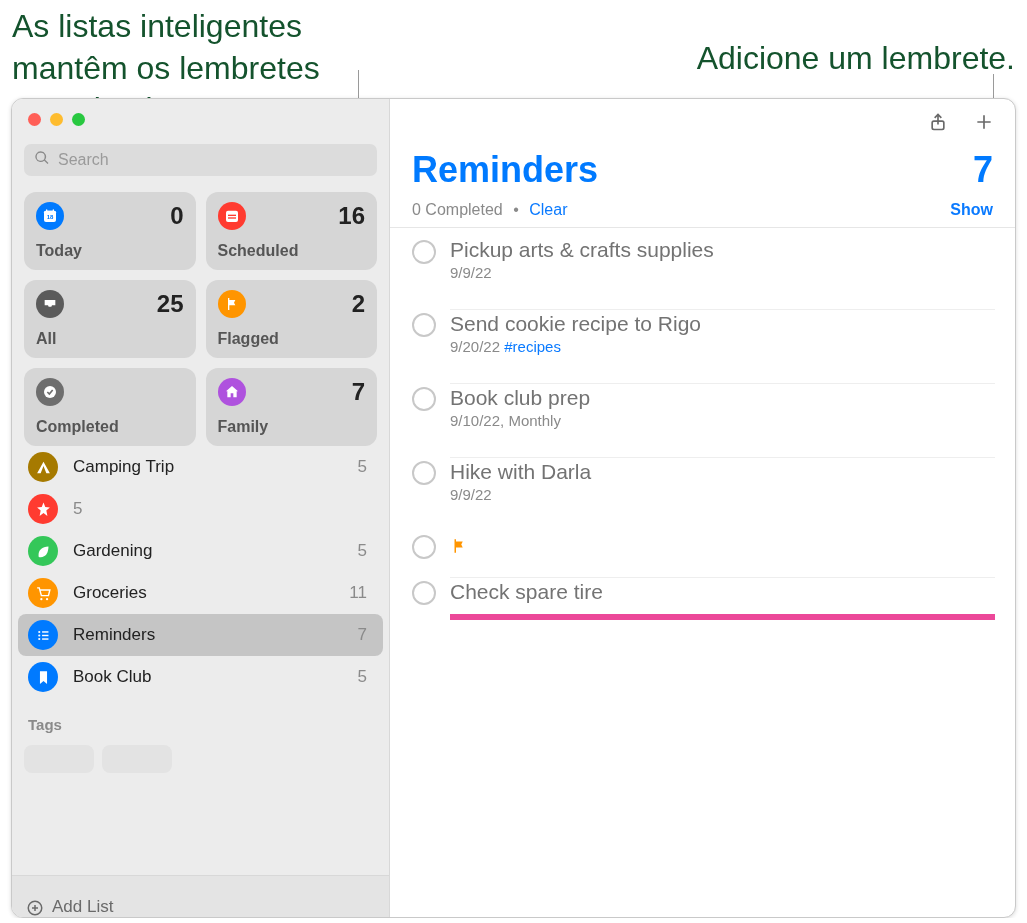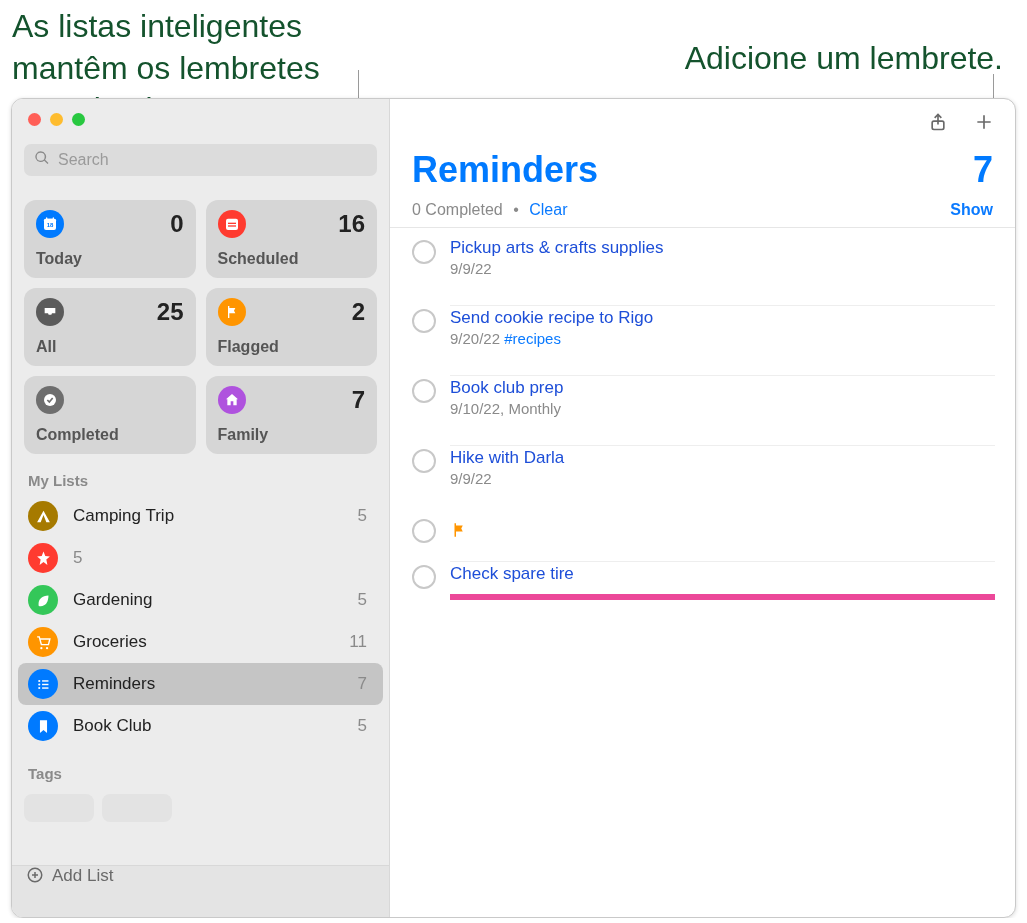--- a/index.html
+++ b/index.html
@@ -43,21 +43,21 @@
     display:flex;flex-direction:column;
     position:relative;
   }
   .traffic{display:flex;gap:9px;padding:14px 0 0 16px;}
   .tl{width:13px;height:13px;border-radius:50%;}
   .tl.red{background:#ff5f57;}
   .tl.yel{background:#febc2e;}
   .tl.grn{background:#28c840;}
 
   .search{
-    margin:18px 12px 18px 12px;
+    margin:18px 12px 10px 12px;
     background:#dcdcdc;border-radius:7px;
     height:32px;display:flex;align-items:center;
     color:#9a9a9a;padding:0 10px;gap:8px;
   }
   .search svg{width:16px;height:16px;fill:#8a8a8a;}
   .search span{font-size:16px;}
 
   .smart-grid{
     display:grid;grid-template-columns:1fr 1fr;
     gap:10px;padding:0 12px;margin-top:6px;
@@ -84,21 +84,21 @@
   .list-item .ic{width:30px;height:30px;border-radius:50%;display:flex;align-items:center;justify-content:center;flex:none;}
   .list-item .ic svg{width:17px;height:17px;fill:#fff;}
   .list-item .nm{flex:1;font-size:17px;color:#222;}
   .list-item .ct{color:#8a8a8a;font-size:17px;padding-right:6px;}
 
   .tags-row{padding:6px 12px;display:flex;gap:8px;overflow:hidden;height:34px;opacity:.4;}
   .tag-pill{background:#d6d6d6;border-radius:8px;height:28px;width:70px;}
 
   .sidebar-footer{
     margin-top:auto;border-top:1px solid var(--side-border);
-    height:52px;display:flex;align-items:flex-start;gap:8px;
+    height:42px;display:flex;align-items:flex-end;gap:8px;
     padding:0 14px;color:#6a6a6a;font-size:17px;background:#e4e4e4;
   }
   .sidebar-footer svg{width:18px;height:18px;stroke:#6a6a6a;fill:none;stroke-width:2;}
 
   
   .main{flex:1;display:flex;flex-direction:column;position:relative;}
   .toolbar{height:46px;display:flex;justify-content:flex-end;align-items:center;gap:24px;padding-right:20px;}
   .toolbar .tb{width:22px;height:22px;display:flex;align-items:center;justify-content:center;color:#6a6a6a;}
   .toolbar .tb svg{width:20px;height:20px;fill:none;stroke:#6a6a6a;stroke-width:2;}
 
@@ -115,35 +115,35 @@
   .item{
     display:flex;align-items:flex-start;gap:14px;
     padding:10px 20px 10px 10px;margin-left:8px;
   }
   .item + .item .body{border-top:1px solid #eee;}
   .item .chk{
     width:24px;height:24px;border-radius:50%;
     border:2px solid #c8c8c8;flex:none;margin-top:2px;margin-left:4px;
   }
   .item .body{flex:1;padding:2px 0 10px 0;margin-top:-2px;}
-  .item .ttl{font-size:17px;color:#1d4ed8;}
+  .item .ttl{font-size:21px;color:#737373;}
   .item .meta{font-size:15px;color:#8a8a8a;margin-top:2px;}
   .item .meta .tag{color:var(--link);}
   .item .flag{width:18px;height:18px;margin-top:4px;}
   .item .flag svg{width:18px;height:18px;fill:var(--orange);}
   .items>.item:first-child .body{border-top:none;}
   .item:last-child .body{border-bottom:6px solid #ec4899;}
 
 </style>
 </head>
 <body>
 
 <div class="callouts">
   <div class="callout" style="left:12px;top:6px;max-width:380px;">As listas inteligentes mantêm os lembretes organizados.</div>
-  <div class="callout" style="right:24px;top:38px;">Adicione um lembrete.</div>
+  <div class="callout" style="right:12px;top:38px;">Adicione um lembrete.</div>
 
   <div class="leader" style="left:358px;top:70px;width:1px;height:140px;"></div>
   <div class="leader" style="left:358px;top:210px;width:40px;height:1px;"></div>
 
   <div class="leader" style="right:33px;top:74px;width:1px;height:36px;"></div>
 </div>
 
 <div class="window">
 
   <aside class="sidebar">
@@ -231,21 +231,20 @@
               <svg viewBox="0 0 24 24">
                 <path fill="#fff" d="M12 3l9 8h-2v9h-5v-6h-4v6H5v-9H3z"></path>
               </svg>
             </div>
             <div class="num">7</div>
           </div>
           <div class="lbl">Family</div>
         </div>
       </div>
 
-    <div class="section-hd">My Lists</div>
     <div class="lists" id="lists">
         <div class="list-item">
           <div class="ic" style="background:#a67a00">
             <svg viewBox="0 0 24 24">
               <path fill="#fff" d="M12 4l9 16H3zM12 10l-4 10h8z"></path>
             </svg>
           </div>
           <div class="nm">Camping Trip</div>
           <div class="ct">5</div>
         </div>

